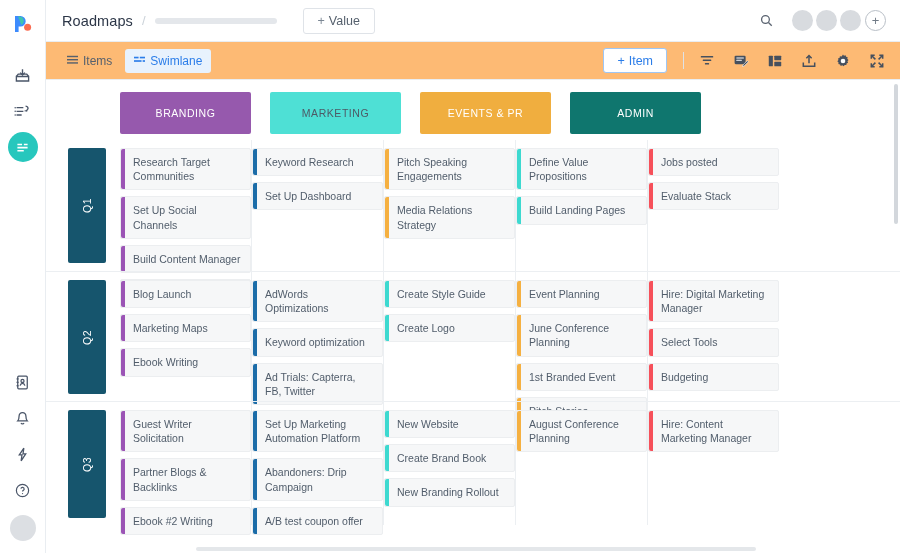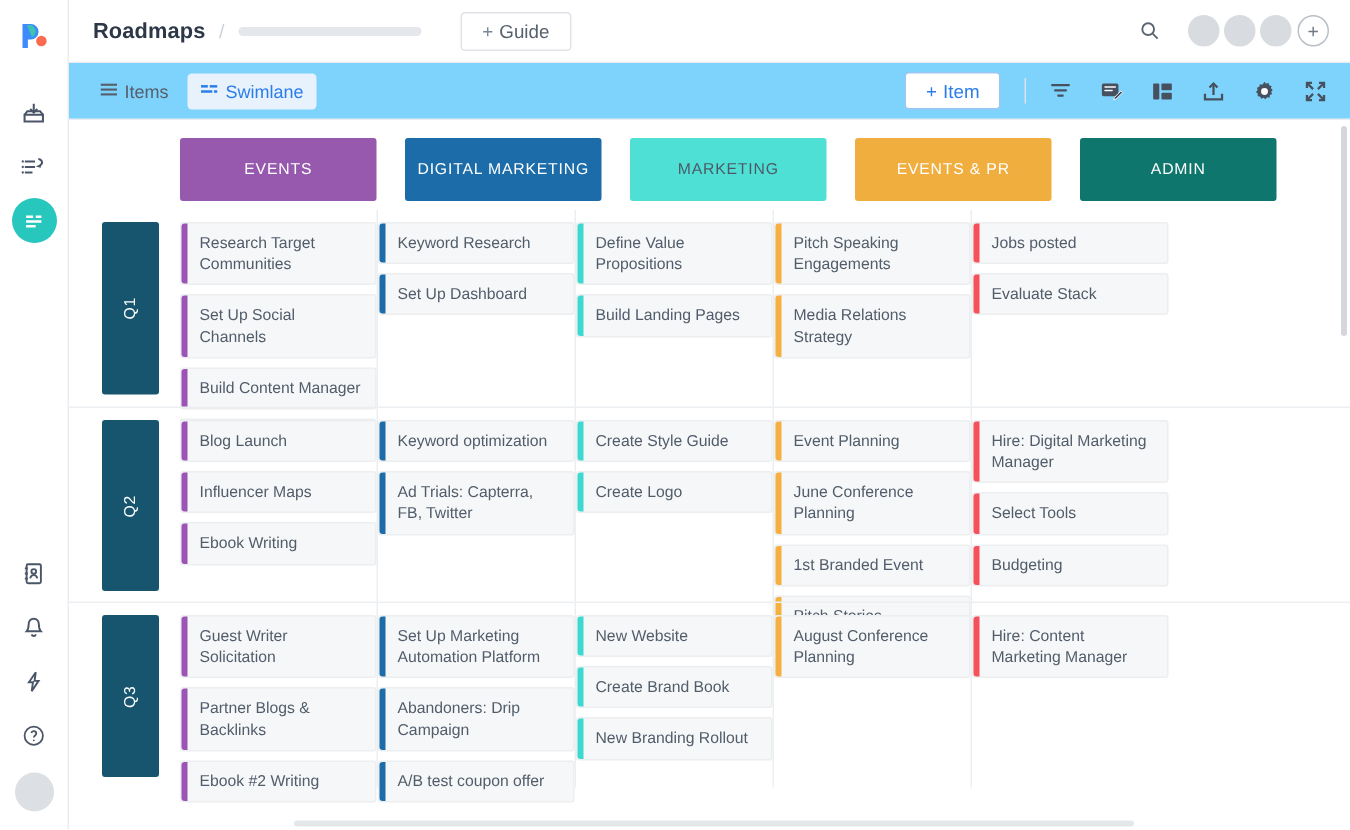--- a/index.html
+++ b/index.html
@@ -57,21 +57,21 @@
 
   
   #header {
     height: 42px; flex: none;
     border-bottom: 1px solid #e9edf1;
     display: flex; align-items: center;
     padding: 0 14px 0 16px;
     background: #ffffff;
   }
   #page-title {
-    font-size: 14.5px; font-weight: bold; color: #2d3748;
+    font-size: 14.5px; font-weight: normal; color: #2d3748;
     letter-spacing: .1px;
   }
   .crumb-sep { color: #cbd2d9; margin: 0 9px; font-size: 13px; }
   #crumb-skeleton {
     width: 122px; height: 6px; border-radius: 3px; background: #e4e7eb;
   }
   #view-button {
     margin-left: 26px;
     height: 26px; padding: 0 14px;
     border: 1px solid #dfe3e8; border-radius: 3px;
@@ -97,21 +97,21 @@
     border: 1px solid #b9bfc7; color: #707a86;
     margin-left: 4px;
     display: flex; align-items: center; justify-content: center;
     font-size: 13px; line-height: 1; cursor: pointer;
   }
 
   
   #toolbar {
     height: 38px; flex: none;
     border-bottom: 1px solid #e9edf1;
-    background: #7dd3fc;
+    background: #fdba74;
     display: flex; align-items: center;
     padding: 0 14px 0 12px;
   }
   .tab {
     height: 24px; padding: 0 9px;
     display: flex; align-items: center; gap: 5px;
     font-size: 12px; color: #56606d;
     border-radius: 3px; cursor: pointer;
   }
   .tab.active { background: #e8f2fd; color: #2b7de9; font-weight: normal; }
@@ -293,21 +293,21 @@
 
   <div id="right">
 
     <div id="header">
       <div id="page-title">Roadmaps</div>
       <div class="crumb-sep">/</div>
       <div id="crumb-skeleton"></div>
 
       <button id="view-button">
         <span class="plus">+</span>
-        <span>Guide</span>
+        <span>Value</span>
       </button>
 
       <div class="header-fill"></div>
 
       <div id="search-icon-btn">
         <svg width="15" height="15" viewBox="0 0 20 20" fill="none" stroke="currentColor" stroke-width="1.7">
           <circle cx="8.6" cy="8.6" r="5.2"></circle>
             <path d="M12.6 12.6 L17 17"></path>
         </svg>
       </div>
@@ -401,24 +401,21 @@
       </div>
     </div>
 
     <div id="board">
       <div id="board-inner">
 
         <div id="col-header-row">
           <div class="lane-gutter"></div>
           <div id="col-headers" style="display:flex">
               <div class="col-header" style="background: rgb(150, 89, 173); color: rgb(255, 255, 255);">
-                <span>EVENTS</span>
-              </div>
-              <div class="col-header" style="background: rgb(27, 108, 168); color: rgb(255, 255, 255);">
-                <span>DIGITAL MARKETING</span>
+                <span>BRANDING</span>
               </div>
               <div class="col-header" style="background: rgb(78, 224, 213); color: rgb(77, 90, 102);">
                 <span>MARKETING</span>
               </div>
               <div class="col-header" style="background: rgb(240, 174, 63); color: rgb(255, 255, 255);">
                 <span>EVENTS &amp; PR</span>
               </div>
               <div class="col-header" style="background: #0f766e; color: rgb(255, 255, 255);">
                 <span>ADMIN</span>
               </div>
@@ -454,36 +451,36 @@
                     <span class="accent" style="background: rgb(27, 108, 168);"></span>
                     <span>Keyword Research</span>
                   </div>
                   <div class="card">
                     <span class="accent" style="background: rgb(27, 108, 168);"></span>
                     <span>Set Up Dashboard</span>
                   </div>
                 </div>
                 <div class="q-col">
                   <div class="card">
+                    <span class="accent" style="background: rgb(245, 176, 65);"></span>
+                    <span>Pitch Speaking Engagements</span>
+                  </div>
+                  <div class="card">
+                    <span class="accent" style="background: rgb(245, 176, 65);"></span>
+                    <span>Media Relations Strategy</span>
+                  </div>
+                </div>
+                <div class="q-col">
+                  <div class="card">
                     <span class="accent" style="background: rgb(61, 217, 208);"></span>
                     <span>Define Value Propositions</span>
                   </div>
                   <div class="card">
                     <span class="accent" style="background: rgb(61, 217, 208);"></span>
                     <span>Build Landing Pages</span>
-                  </div>
-                </div>
-                <div class="q-col">
-                  <div class="card">
-                    <span class="accent" style="background: rgb(245, 176, 65);"></span>
-                    <span>Pitch Speaking Engagements</span>
-                  </div>
-                  <div class="card">
-                    <span class="accent" style="background: rgb(245, 176, 65);"></span>
-                    <span>Media Relations Strategy</span>
                   </div>
                 </div>
                 <div class="q-col">
                   <div class="card">
                     <span class="accent" style="background: rgb(246, 80, 90);"></span>
                     <span>Jobs posted</span>
                   </div>
                   <div class="card">
                     <span class="accent" style="background: rgb(246, 80, 90);"></span>
                     <span>Evaluate Stack</span>
@@ -496,28 +493,32 @@
                 <div class="q-label" style="height: 114px;">Q2</div>
               </div>
               <div class="q-cols">
                 <div class="q-col">
                   <div class="card">
                     <span class="accent" style="background: rgb(155, 84, 181);"></span>
                     <span>Blog Launch</span>
                   </div>
                   <div class="card">
                     <span class="accent" style="background: rgb(155, 84, 181);"></span>
-                    <span>Influencer Maps</span>
+                    <span>Marketing Maps</span>
                   </div>
                   <div class="card">
                     <span class="accent" style="background: rgb(155, 84, 181);"></span>
                     <span>Ebook Writing</span>
                   </div>
                 </div>
                 <div class="q-col">
+                  <div class="card">
+                    <span class="accent" style="background: rgb(27, 108, 168);"></span>
+                    <span>AdWords Optimizations</span>
+                  </div>
                   <div class="card">
                     <span class="accent" style="background: rgb(27, 108, 168);"></span>
                     <span>Keyword optimization</span>
                   </div>
                   <div class="card">
                     <span class="accent" style="background: rgb(27, 108, 168);"></span>
                     <span>Ad Trials: Capterra, FB, Twitter</span>
                   </div>
                 </div>
                 <div class="q-col">

